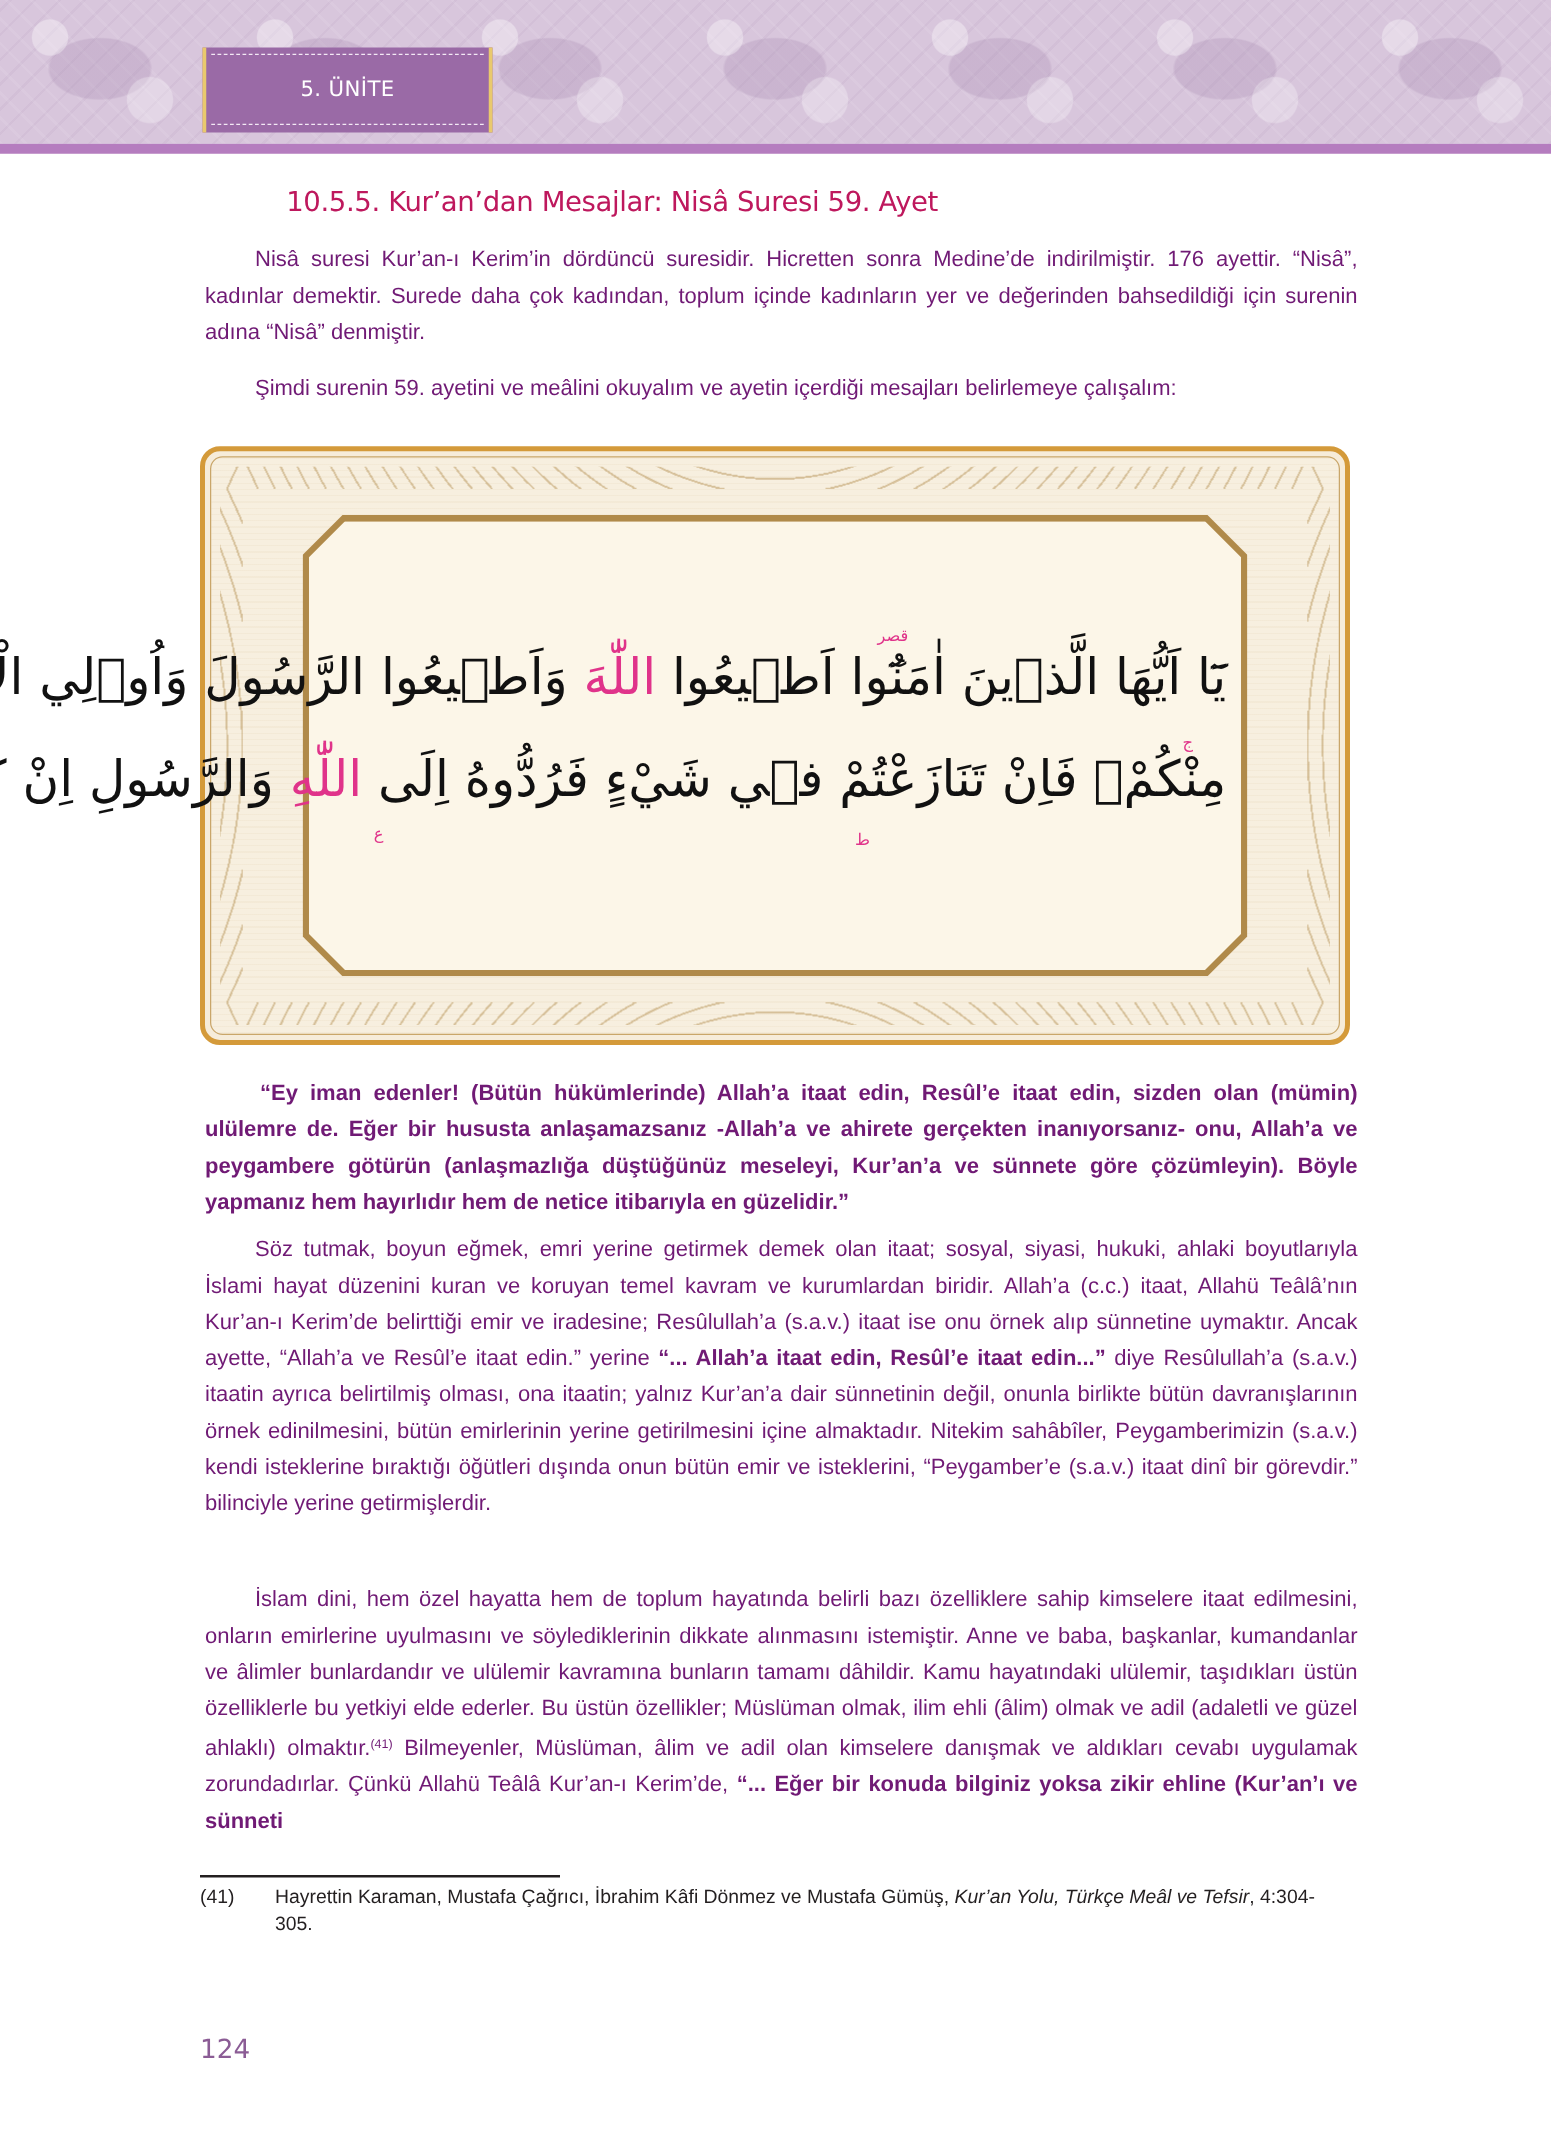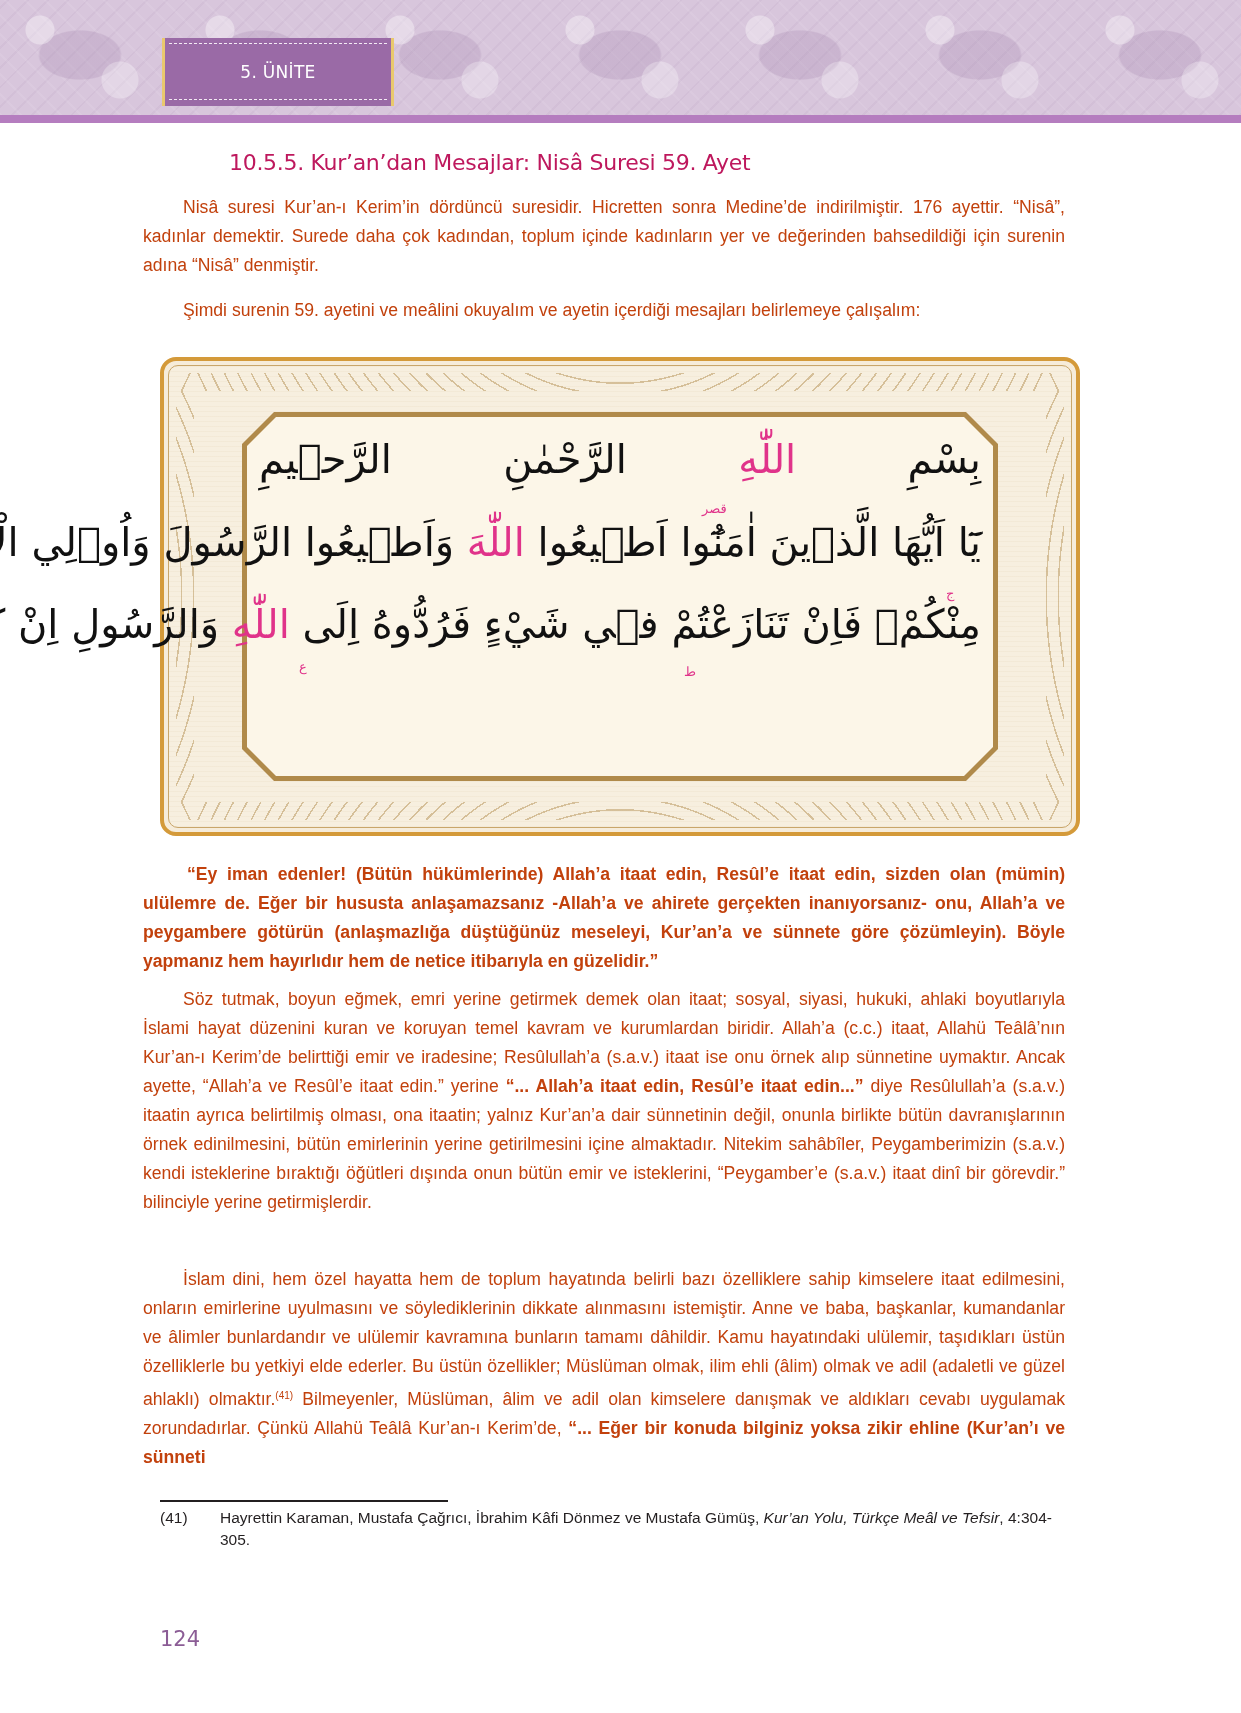--- a/index.html
+++ b/index.html
@@ -39,22 +39,22 @@
 
     
     .section-title {
       position: absolute; left: 200px; top: 150px;
       font-family: "DejaVu Sans", sans-serif; font-size: 22px; color: #be185d;
       letter-spacing: -0.3px;
       margin-left: 29px;
     }
 
     .para {
-      position: absolute; left: 143px; width: 922px;
-      font-size: 17.6px; line-height: 29px; text-align: justify; color: #c2410c;
+      position: absolute; left: 164px; width: 922px;
+      font-size: 17.6px; line-height: 29px; text-align: justify; color: #701a75;
     }
     .para .indent { display: inline-block; width: 40px; }
     .para b { font-weight: 700; }
     .para sup { font-size: 10px; vertical-align: 6px; }
 
     
     .quran-frame {
       position: absolute; left: 160px; top: 357px; width: 920px; height: 479px;
       border: 4px solid #d49a3a; border-radius: 16px;
       background: #f6ecda;
@@ -137,23 +137,20 @@
 
 <p class="para" style="top:193px;"><span class="indent"></span><span>Nisâ suresi Kur’an-ı Kerim’in dördüncü suresidir. Hicretten sonra Medine’de indirilmiştir. 176 ayettir. “Nisâ”, kadınlar demektir. Surede daha çok kadından, toplum içinde kadınların yer ve değerinden bahsedildiği için surenin adına “Nisâ” denmiştir.</span></p>
 <p class="para" style="top:296px;"><span class="indent"></span><span>Şimdi surenin 59. ayetini ve meâlini okuyalım ve ayetin içerdiği mesajları belirlemeye çalışalım:</span></p>
 
 <div class="quran-frame">
   <div class="quran-frame-inner"></div>
   <div class="ornament-band"></div>
   <div class="text-panel-border"></div>
   <div class="text-panel-fill"></div>
 
-  <div class="arabic l0">
-    <span>بِسْمِ </span><span class="allah">اللّٰهِ</span><span> الرَّحْمٰنِ الرَّح۪يمِ</span>
-  </div>
   <div class="arabic l1">
     <span>يَٓا اَيُّهَا الَّذ۪ينَ اٰمَنُٓوا اَط۪يعُوا </span><span class="allah">اللّٰهَ</span><span> وَاَط۪يعُوا الرَّسُولَ وَاُو۬لِي الْاَمْرِ</span>
   </div>
   <div class="arabic l2">
     <span>مِنْكُمْۚ فَاِنْ تَنَازَعْتُمْ ف۪ي شَيْءٍ فَرُدُّوهُ اِلَى </span><span class="allah">اللّٰهِ</span><span> وَالرَّسُولِ اِنْ كُنْتُمْ</span>
   </div>
 
   <span class="waqf-mark" style="left:525px; top:140px;margin-left:13px;">قصر</span>
   <span class="waqf-mark" style="left:782px; top:225px;">ج</span>
   <span class="waqf-mark" style="left:520px; top:303px;">ط</span>

